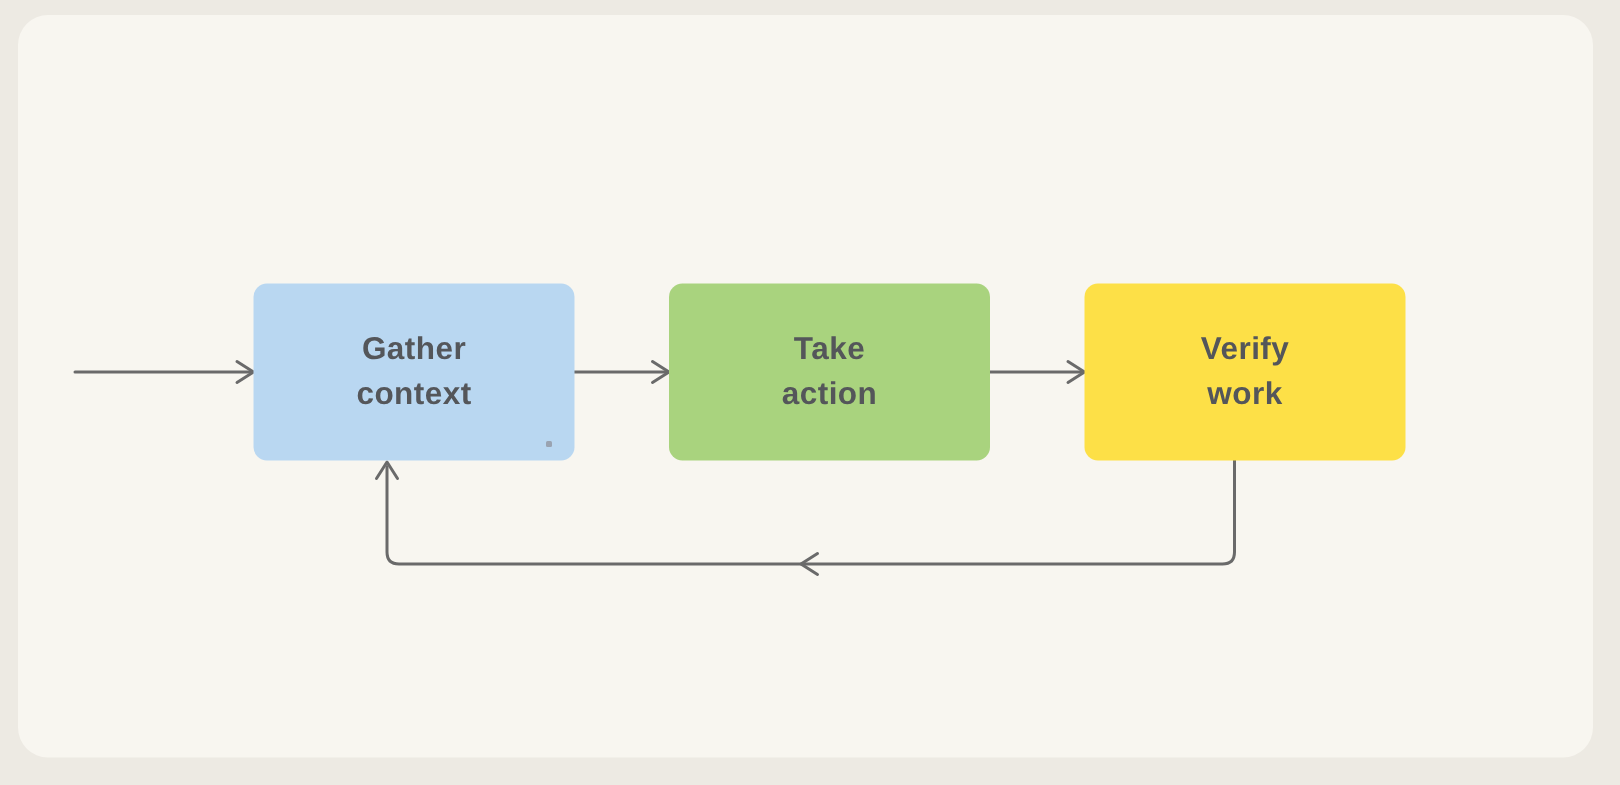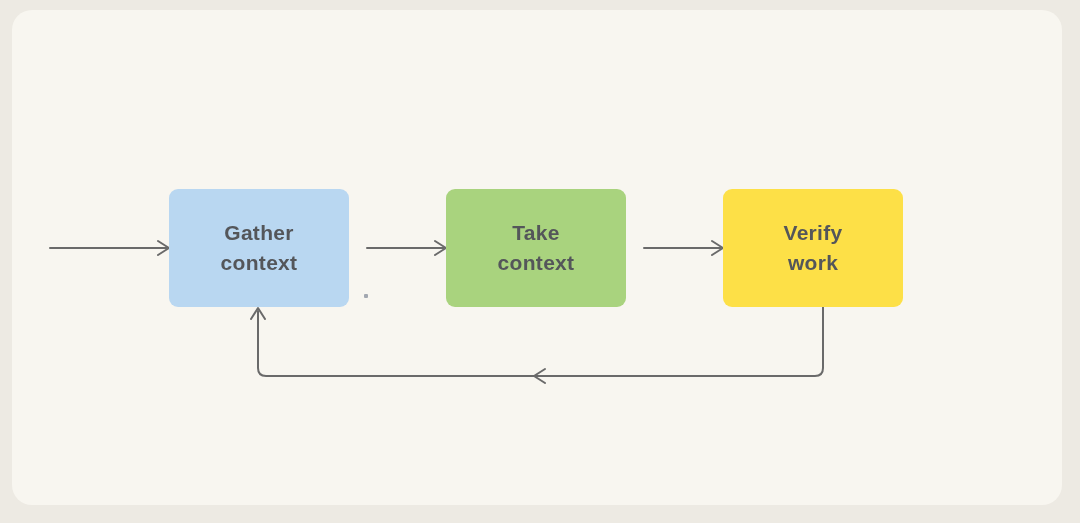--- a/index.html
+++ b/index.html
@@ -30,21 +30,21 @@
   }
   .edge{
     fill:none;
     stroke:var(--line,#6a6a6a);
     stroke-width:2;
     stroke-linecap:round;
     stroke-linejoin:round;
   }
   .flow-node{
     position:absolute;
-    width:180px; height:118px;
+    width:214px; height:118px;
     border-radius:9px;
     display:flex;
     align-items:center;
     justify-content:center;
   }
   .flow-node .node-label{
     display:block;
     width:110px;
     text-align:center;
     font-weight:bold;
@@ -92,20 +92,20 @@
     <polyline class="edge" points="545,369 534,376 545,383"></polyline>
     <polyline class="edge" points="251,319 258,308 265,319"></polyline>
   </g>
 </svg>
 
 <div class="flow-node" id="node-gather" style="background: rgb(185, 215, 241);">
   <span class="node-label">Gather context</span>
 </div>
 
 <div class="flow-node" id="node-take" style="background: rgb(169, 211, 126);">
-  <span class="node-label">Take context</span>
+  <span class="node-label">Take action</span>
 </div>
 
 <div class="flow-node" id="node-verify" style="background: #fde047;">
   <span class="node-label">Verify work</span>
 </div>
 
 <div class="selection-handle"></div>
 
 </body></html>

